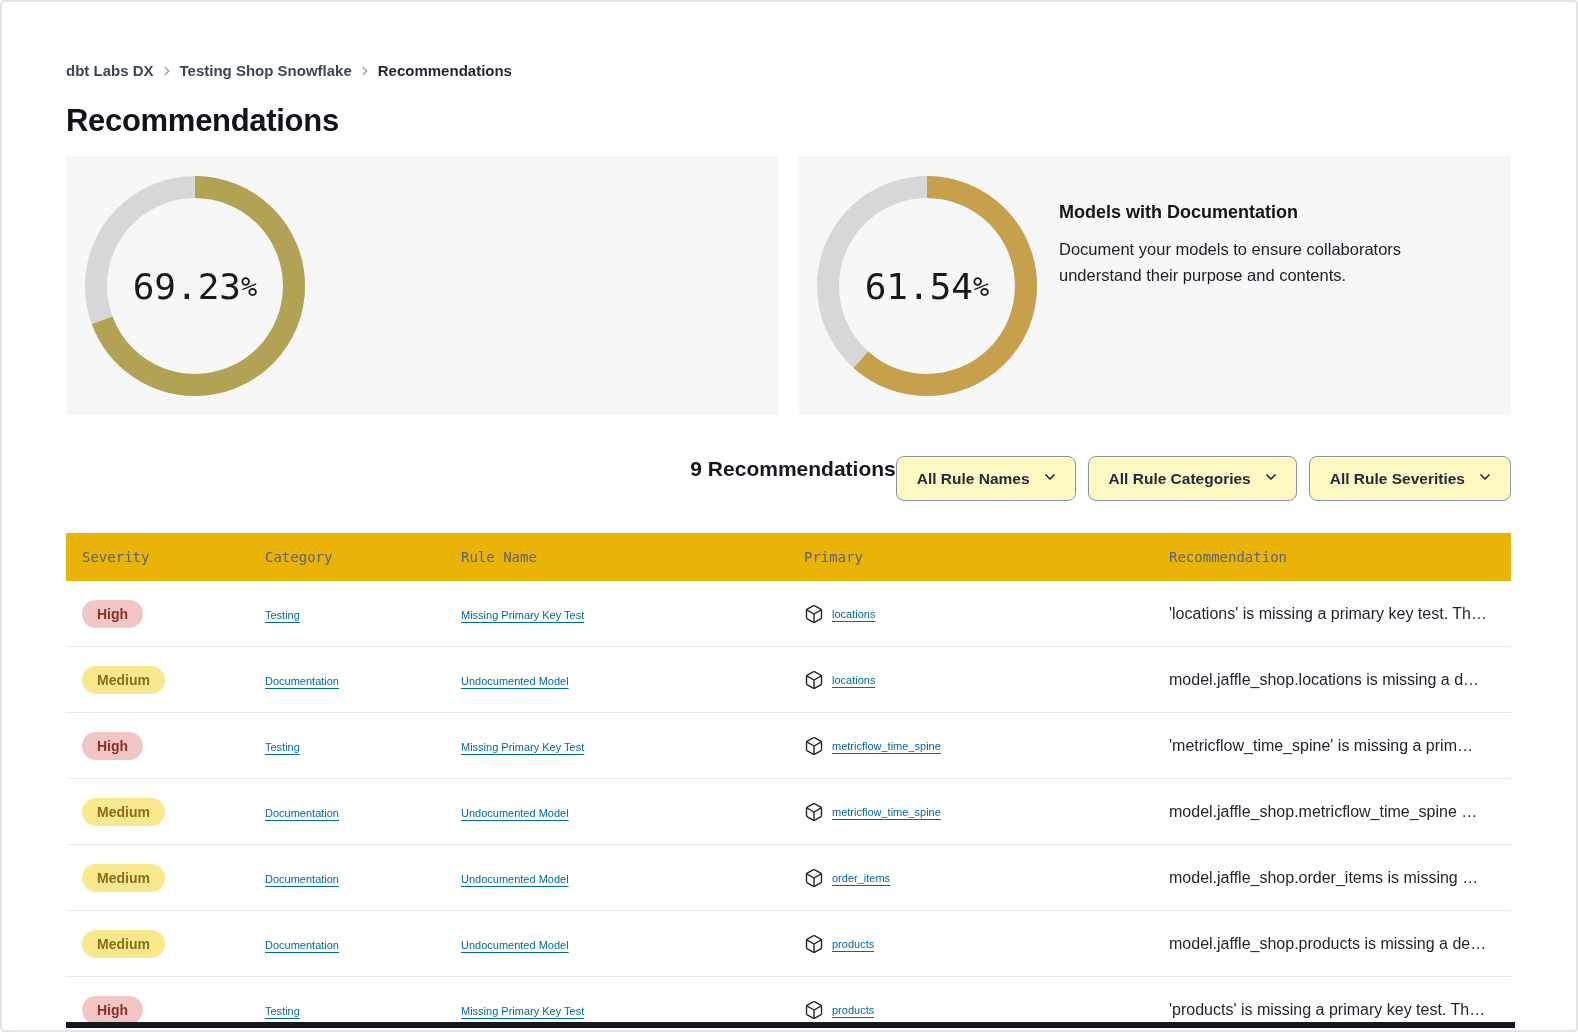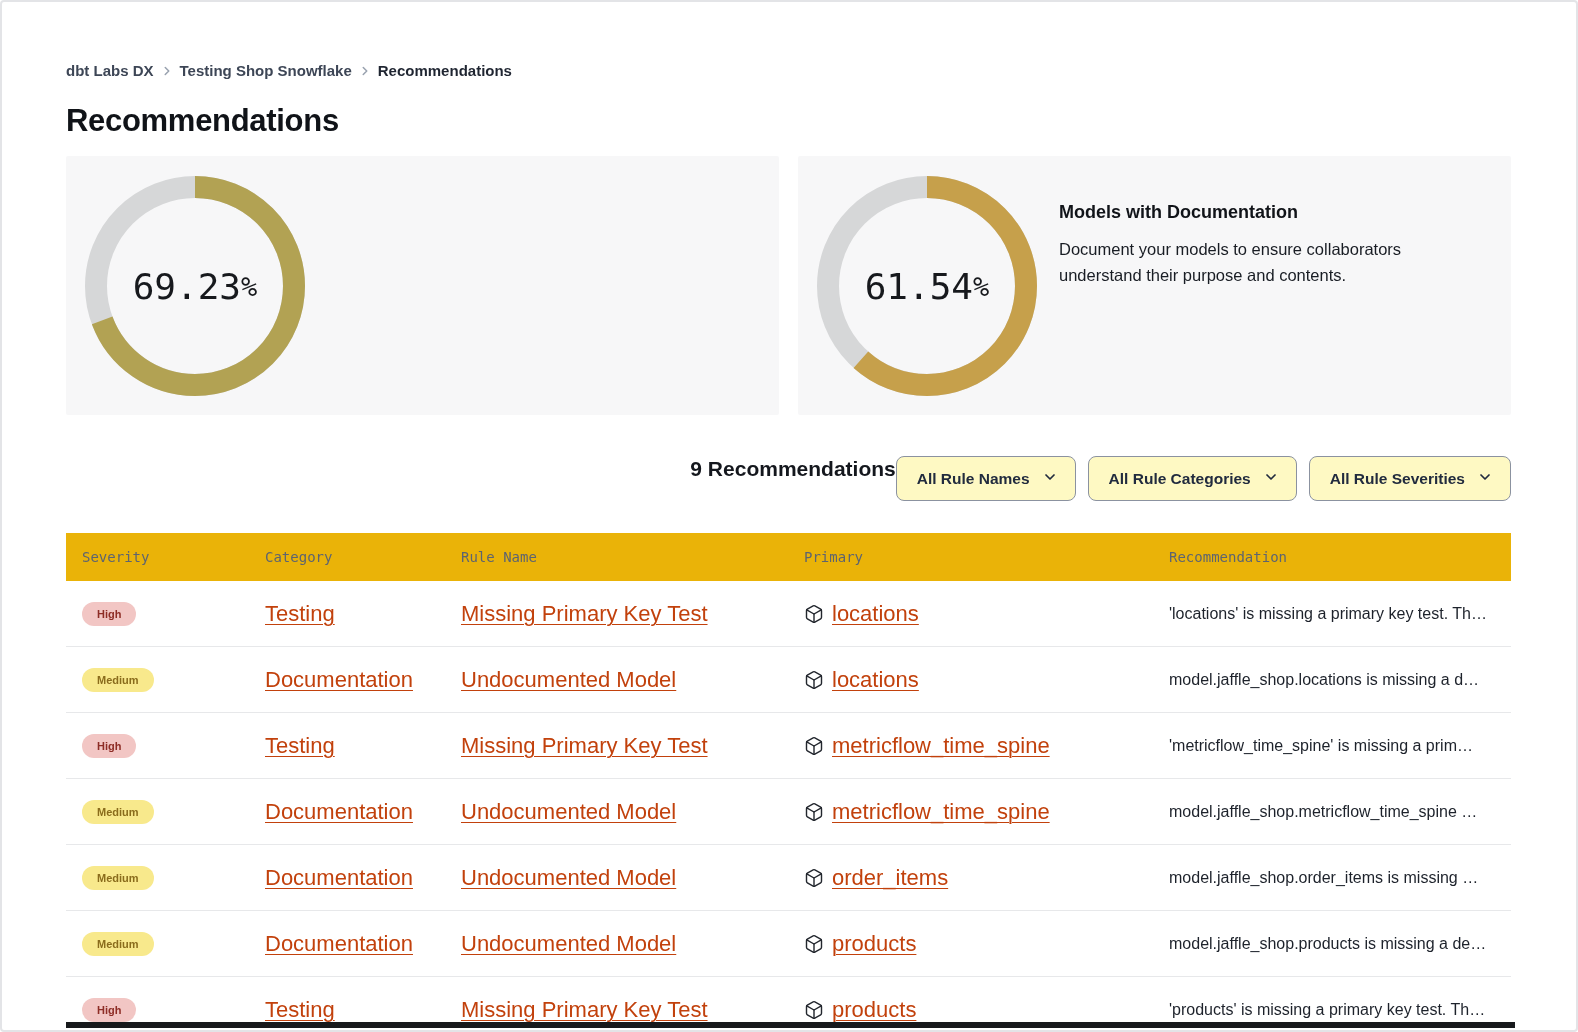--- a/index.html
+++ b/index.html
@@ -39,22 +39,22 @@
   .filter-btn { display:flex; align-items:center; gap:12px; height:45px; padding:0 17px 0 20px;
     background:#fef9c3; border:1px solid #8b92a0; border-radius:8px; cursor:pointer;
     font-family:"Liberation Sans",sans-serif; font-size:15.5px; font-weight:600; color:#212b3e;margin-top:19px; }
   .filter-btn svg { margin-top:1px; }
 
   
   .table { margin-top:32px; }
   .thead, .trow { display:grid; grid-template-columns:183px 196px 343px 365px 1fr; align-items:center; padding:0 16px; }
   .thead { height:48px; background:#eab308; font-family:"DejaVu Sans Mono",monospace; font-size:14px; color:#5d6470; }
   .trow { height:66px; border-bottom:1px solid #e7e8ea; background:#fff; }
-  .badge { display:inline-block; padding:6px 15px; border-radius:17px; font-size:11px; font-weight:700; }
-  .tlink { color:#c2410c; font-size:22px; text-decoration:underline; text-underline-offset:3px; text-decoration-thickness:1px; cursor:pointer; }
+  .badge { display:inline-block; padding:6px 15px; border-radius:17px; font-size:14px; font-weight:700; }
+  .tlink { color:#0369a1; font-size:11px; text-decoration:underline; text-underline-offset:3px; text-decoration-thickness:1px; cursor:pointer; }
   .cell.res { display:flex; align-items:center; gap:8px; }
   .cube { display:flex; align-items:center; color:#23272e; }
   .cell.rec { font-size:16px; color:#1d222b; white-space:nowrap; overflow:hidden; }
 
   
   .bottom-strip { position:absolute; left:64px; bottom:2px; width:1449px; height:6px; background:#17191c; }
 </style>
 </head>
 <body>
 

